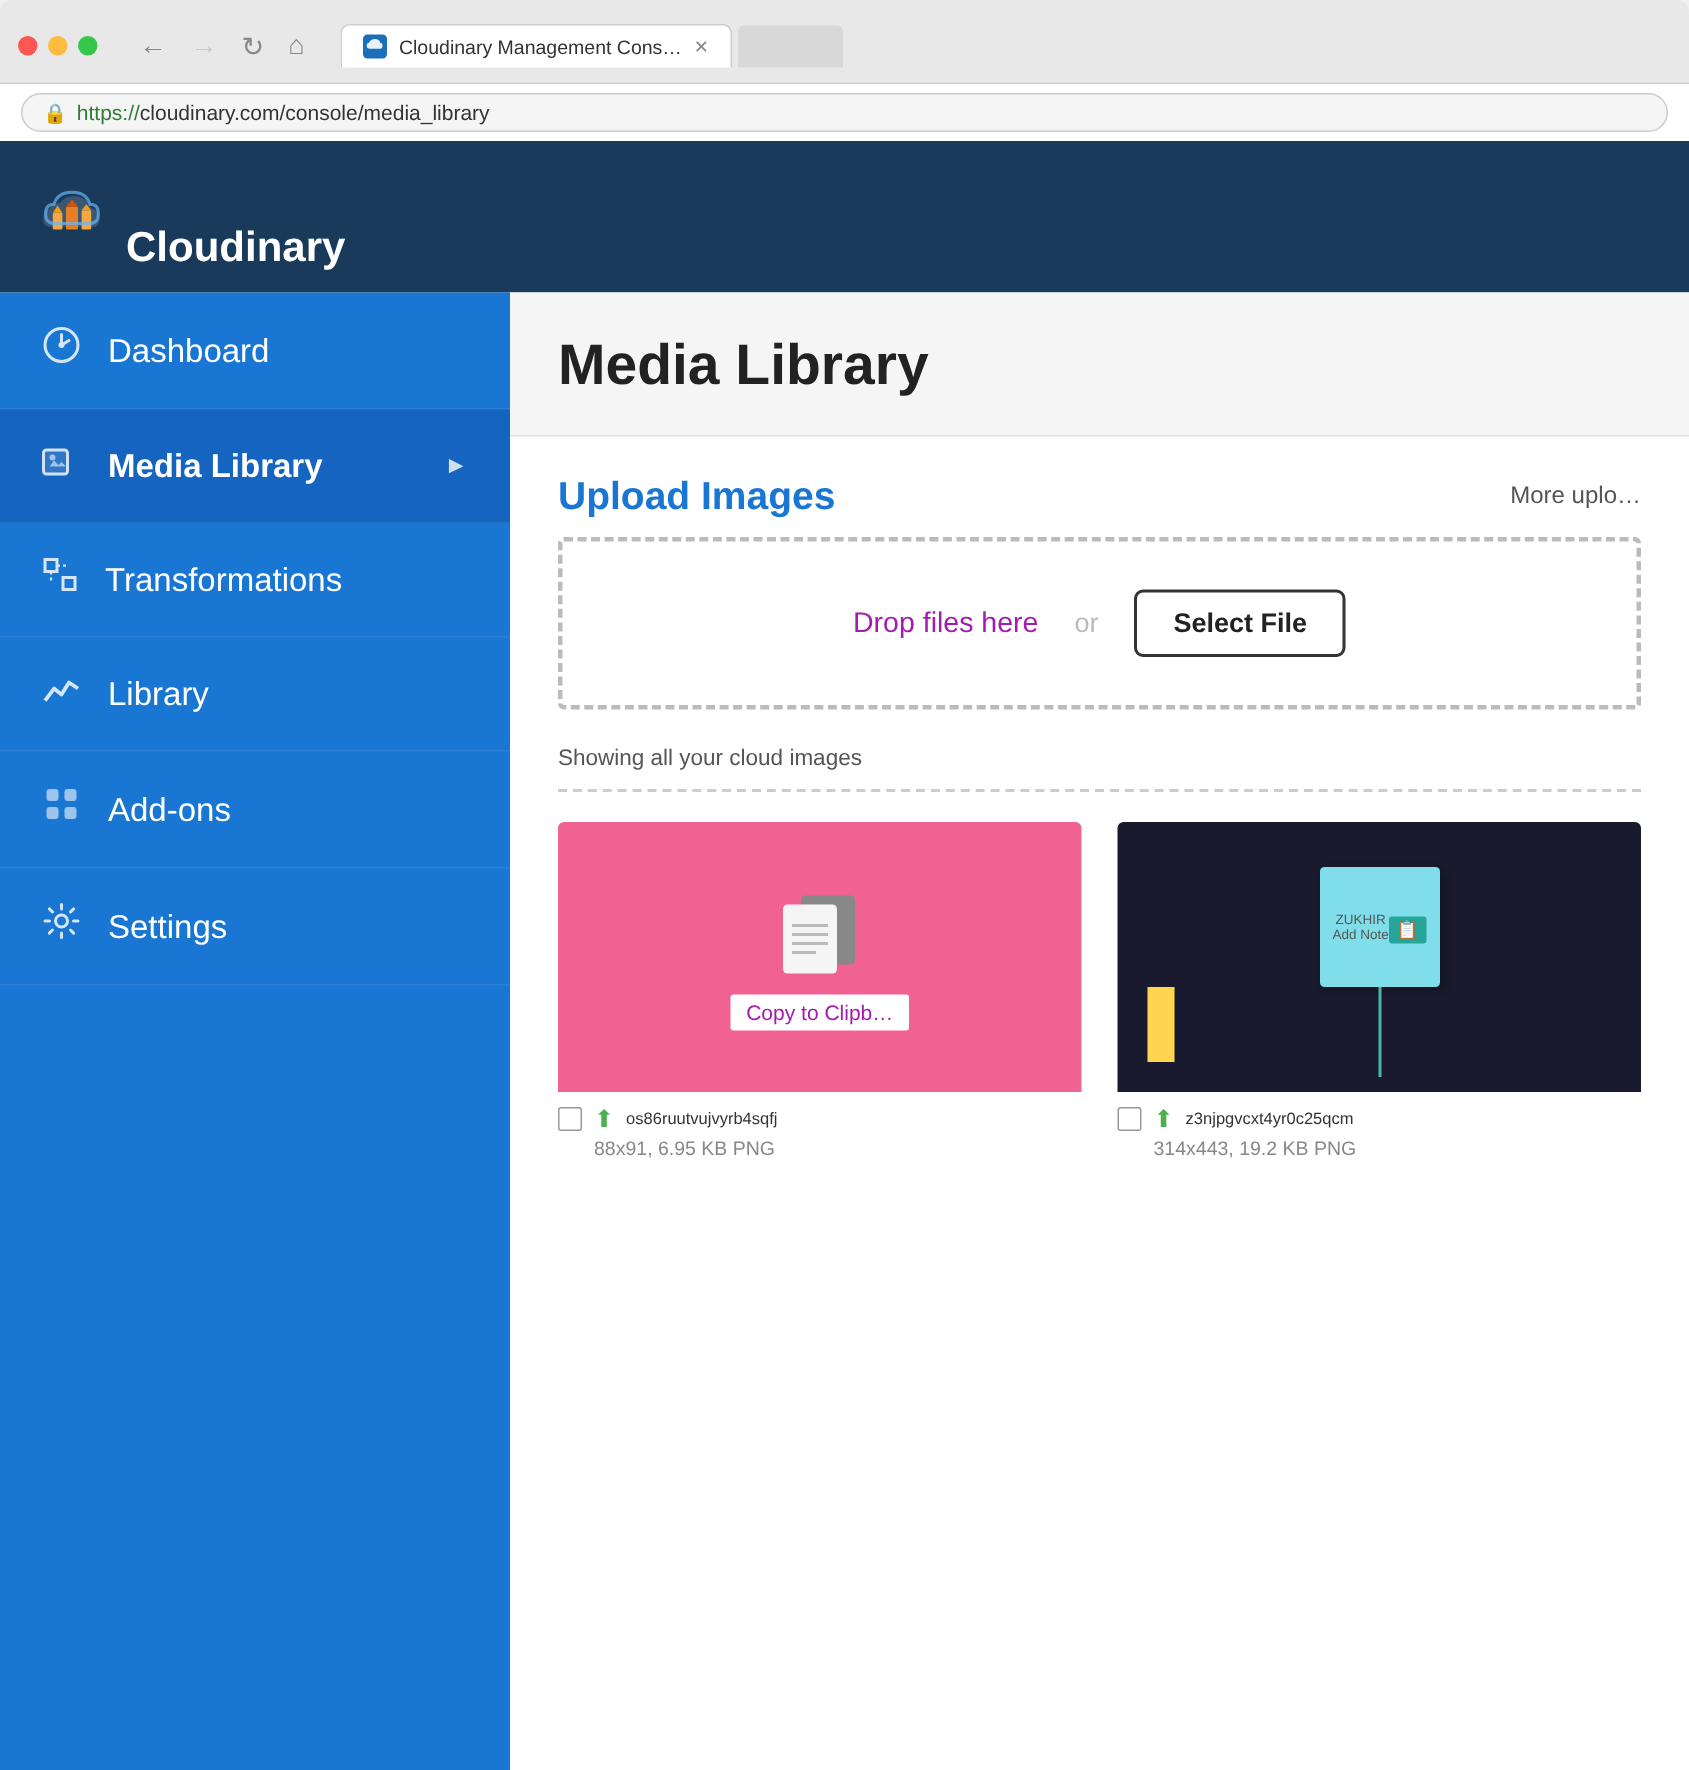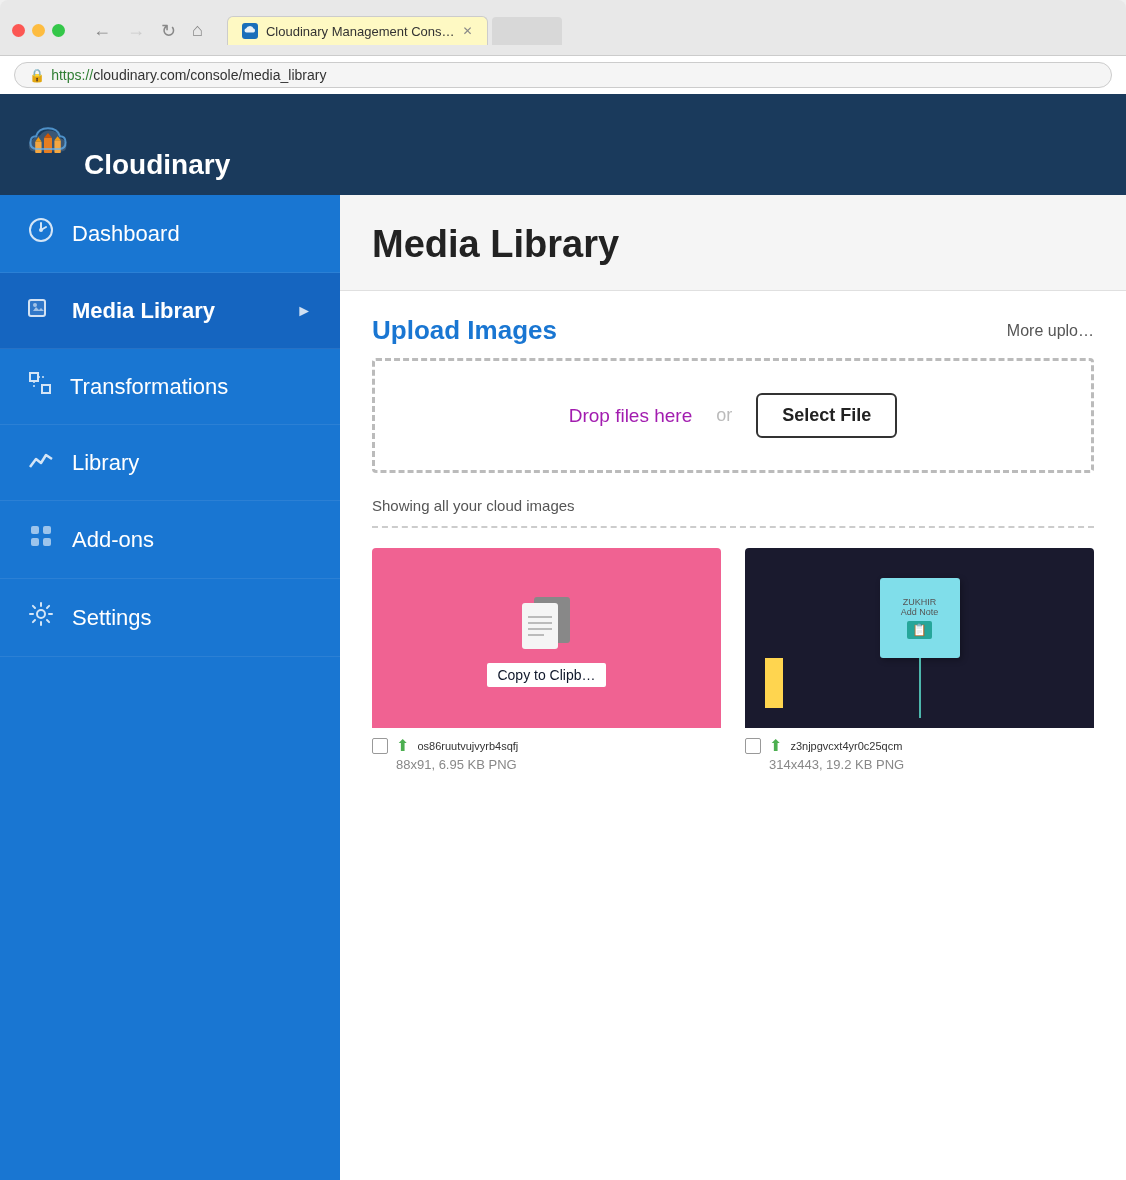--- a/index.html
+++ b/index.html
@@ -27,21 +27,21 @@
 
     .browser-nav { display: flex; align-items: center; gap: 8px; margin-left: 16px; }
     .nav-btn {
       background: none; border: none; cursor: pointer;
       color: #888; font-size: 18px; padding: 2px 4px;
     }
     .nav-btn:disabled { color: #ccc; cursor: default; }
 
     .tab-bar { display: flex; align-items: center; margin-left: 12px; flex: 1; }
     .browser-tab {
-      background: #fef9c3;
+      background: #ffffff;
       border-radius: 6px 6px 0 0;
       padding: 6px 14px;
       display: flex;
       align-items: center;
       gap: 8px;
       font-size: 13px;
       color: #333;
       min-width: 240px;
       border: 1px solid #ccc;
       border-bottom: none;
@@ -242,31 +242,31 @@
       overflow: hidden;
     }
 
     .copy-icon-wrap {
       display: flex; flex-direction: column; align-items: center;
     }
     .copy-label {
       background: white;
       padding: 4px 10px;
       font-size: 14px;
-      color: #0f172a;
+      color: #a21caf;
       border-radius: 2px;
       margin-top: 8px;
       white-space: nowrap;
     }
 
     .sticky-note {
       width: 80px; height: 80px;
       background: #80deea;
       border-radius: 3px;
-      display: flex; flex-direction: column; align-items: center; justify-content: center;
+      display: flex; flex-direction: row; align-items: center; justify-content: center;
       box-shadow: 2px 2px 6px rgba(0,0,0,0.3);
       position: absolute;
       top: 30px; left: 50%; transform: translateX(-50%);
     }
     .sticky-note-label { font-size: 9px; color: #555; text-align: center; }
     .sticky-badge {
       background: #26a69a;
       color: white;
       font-size: 12px;
       border-radius: 2px;

